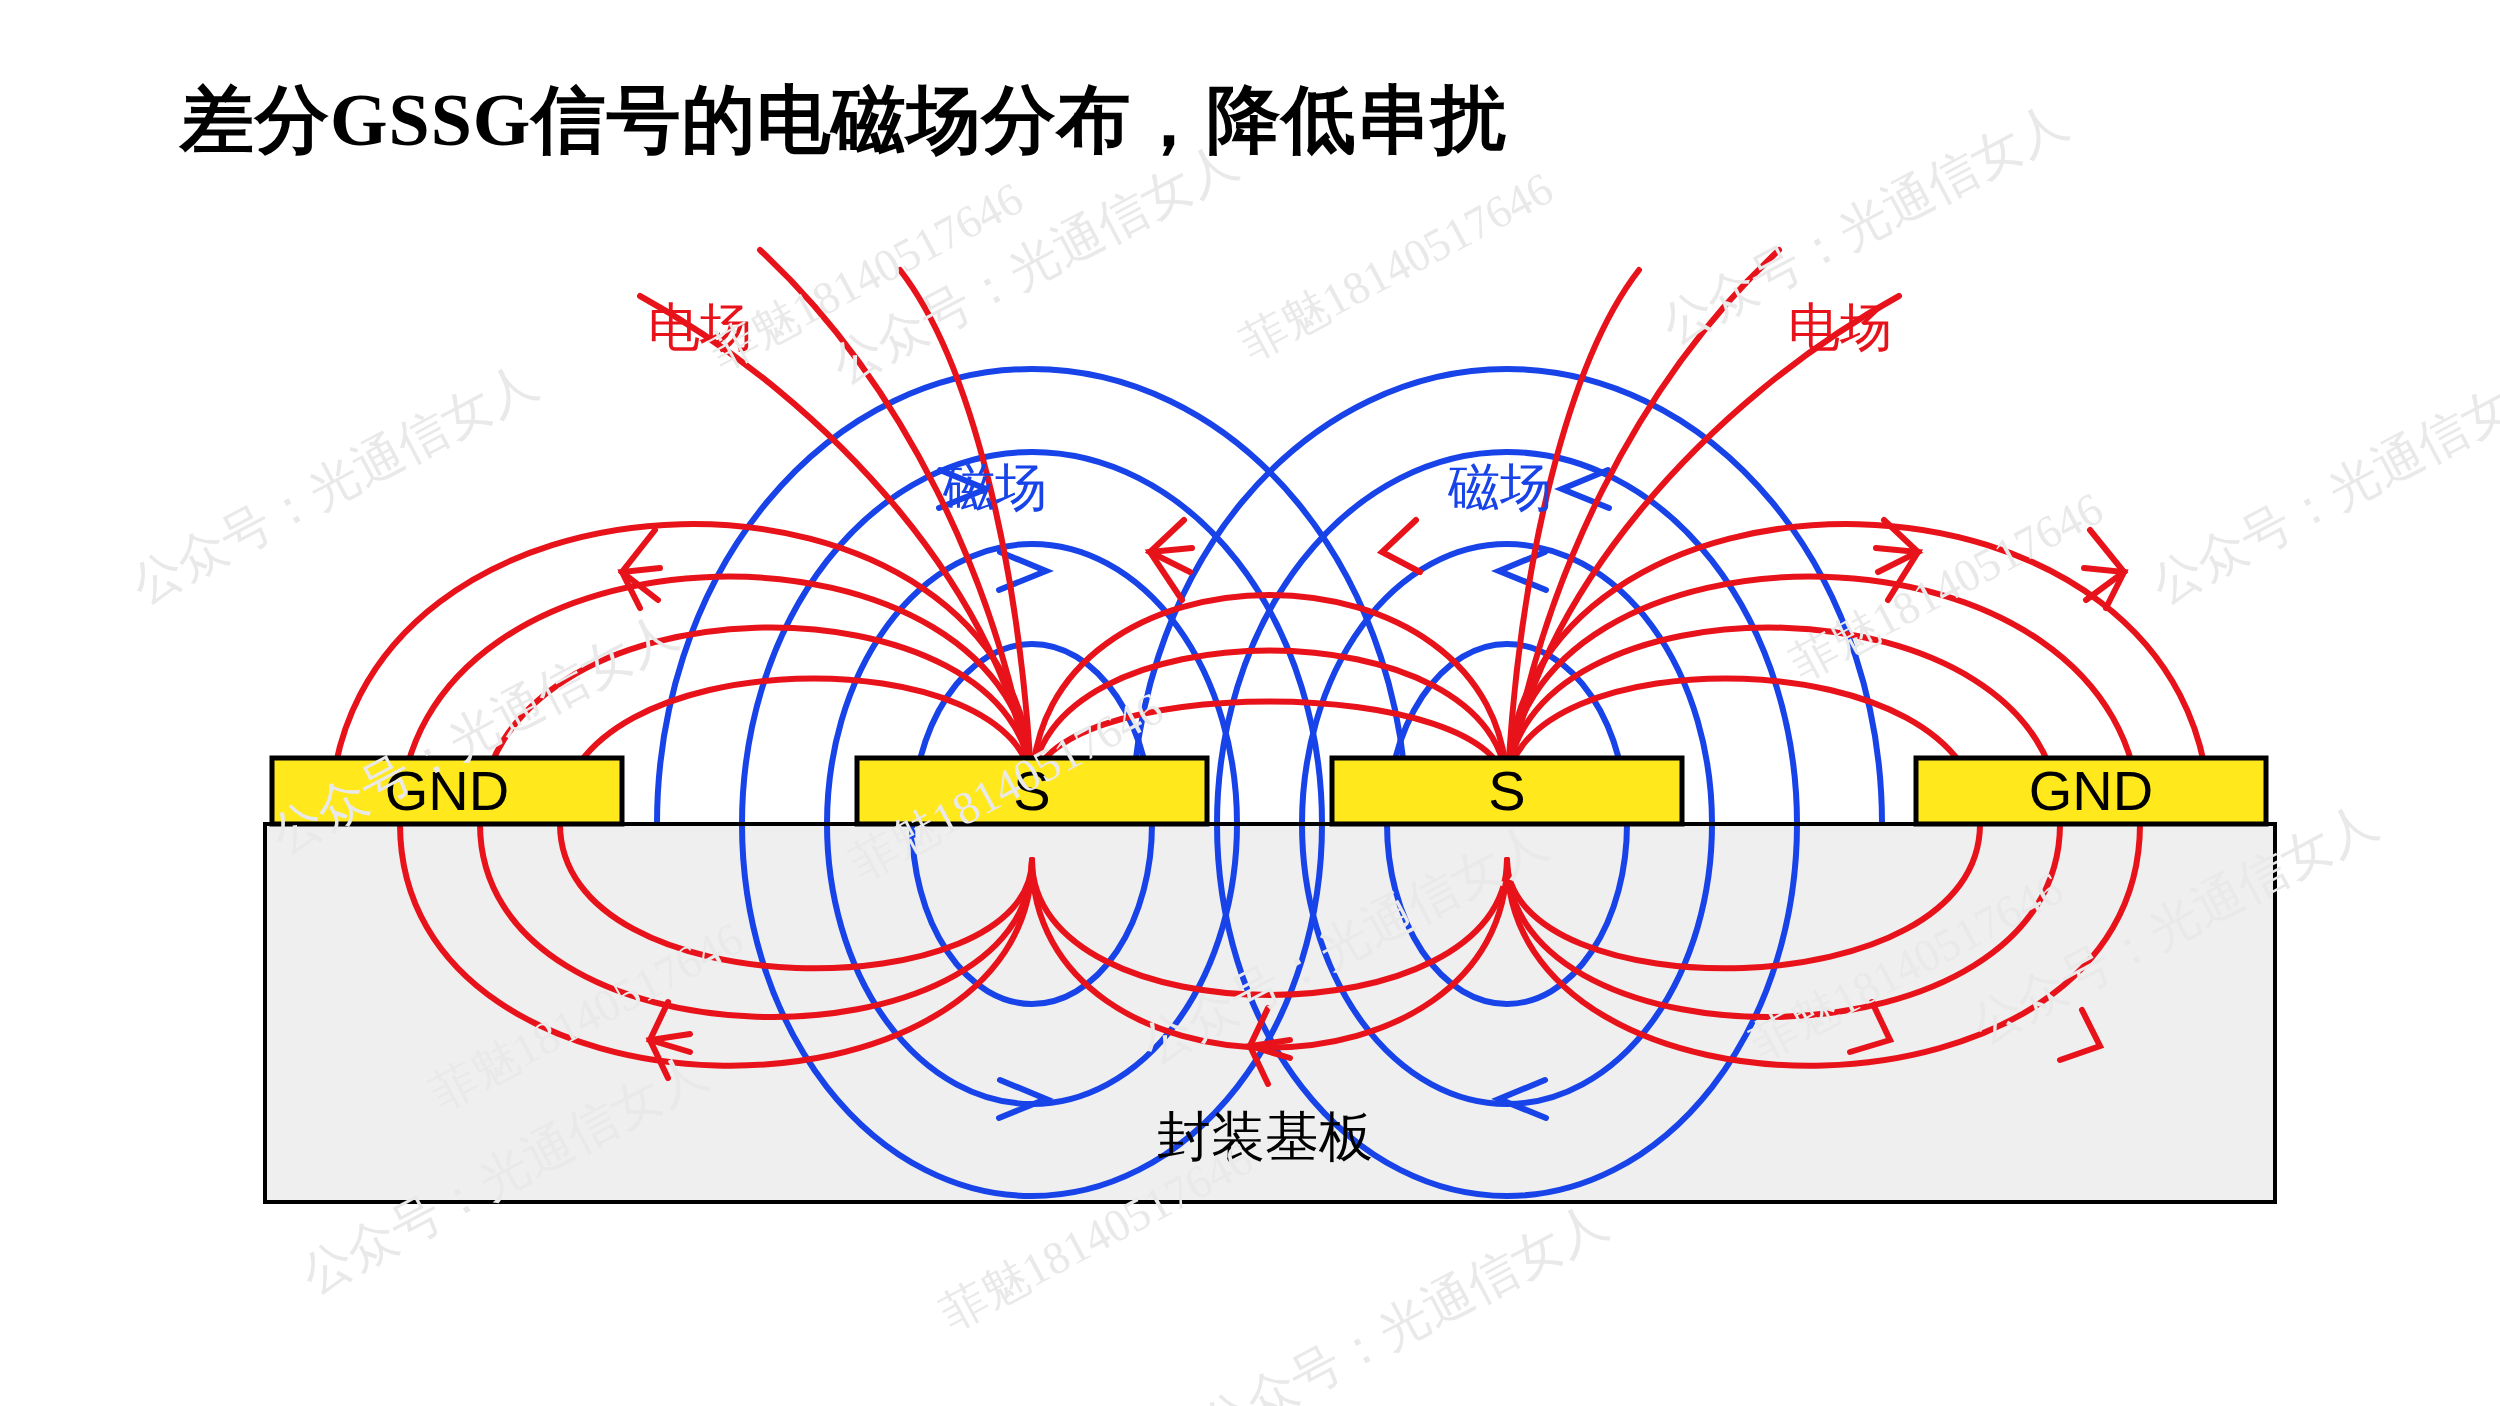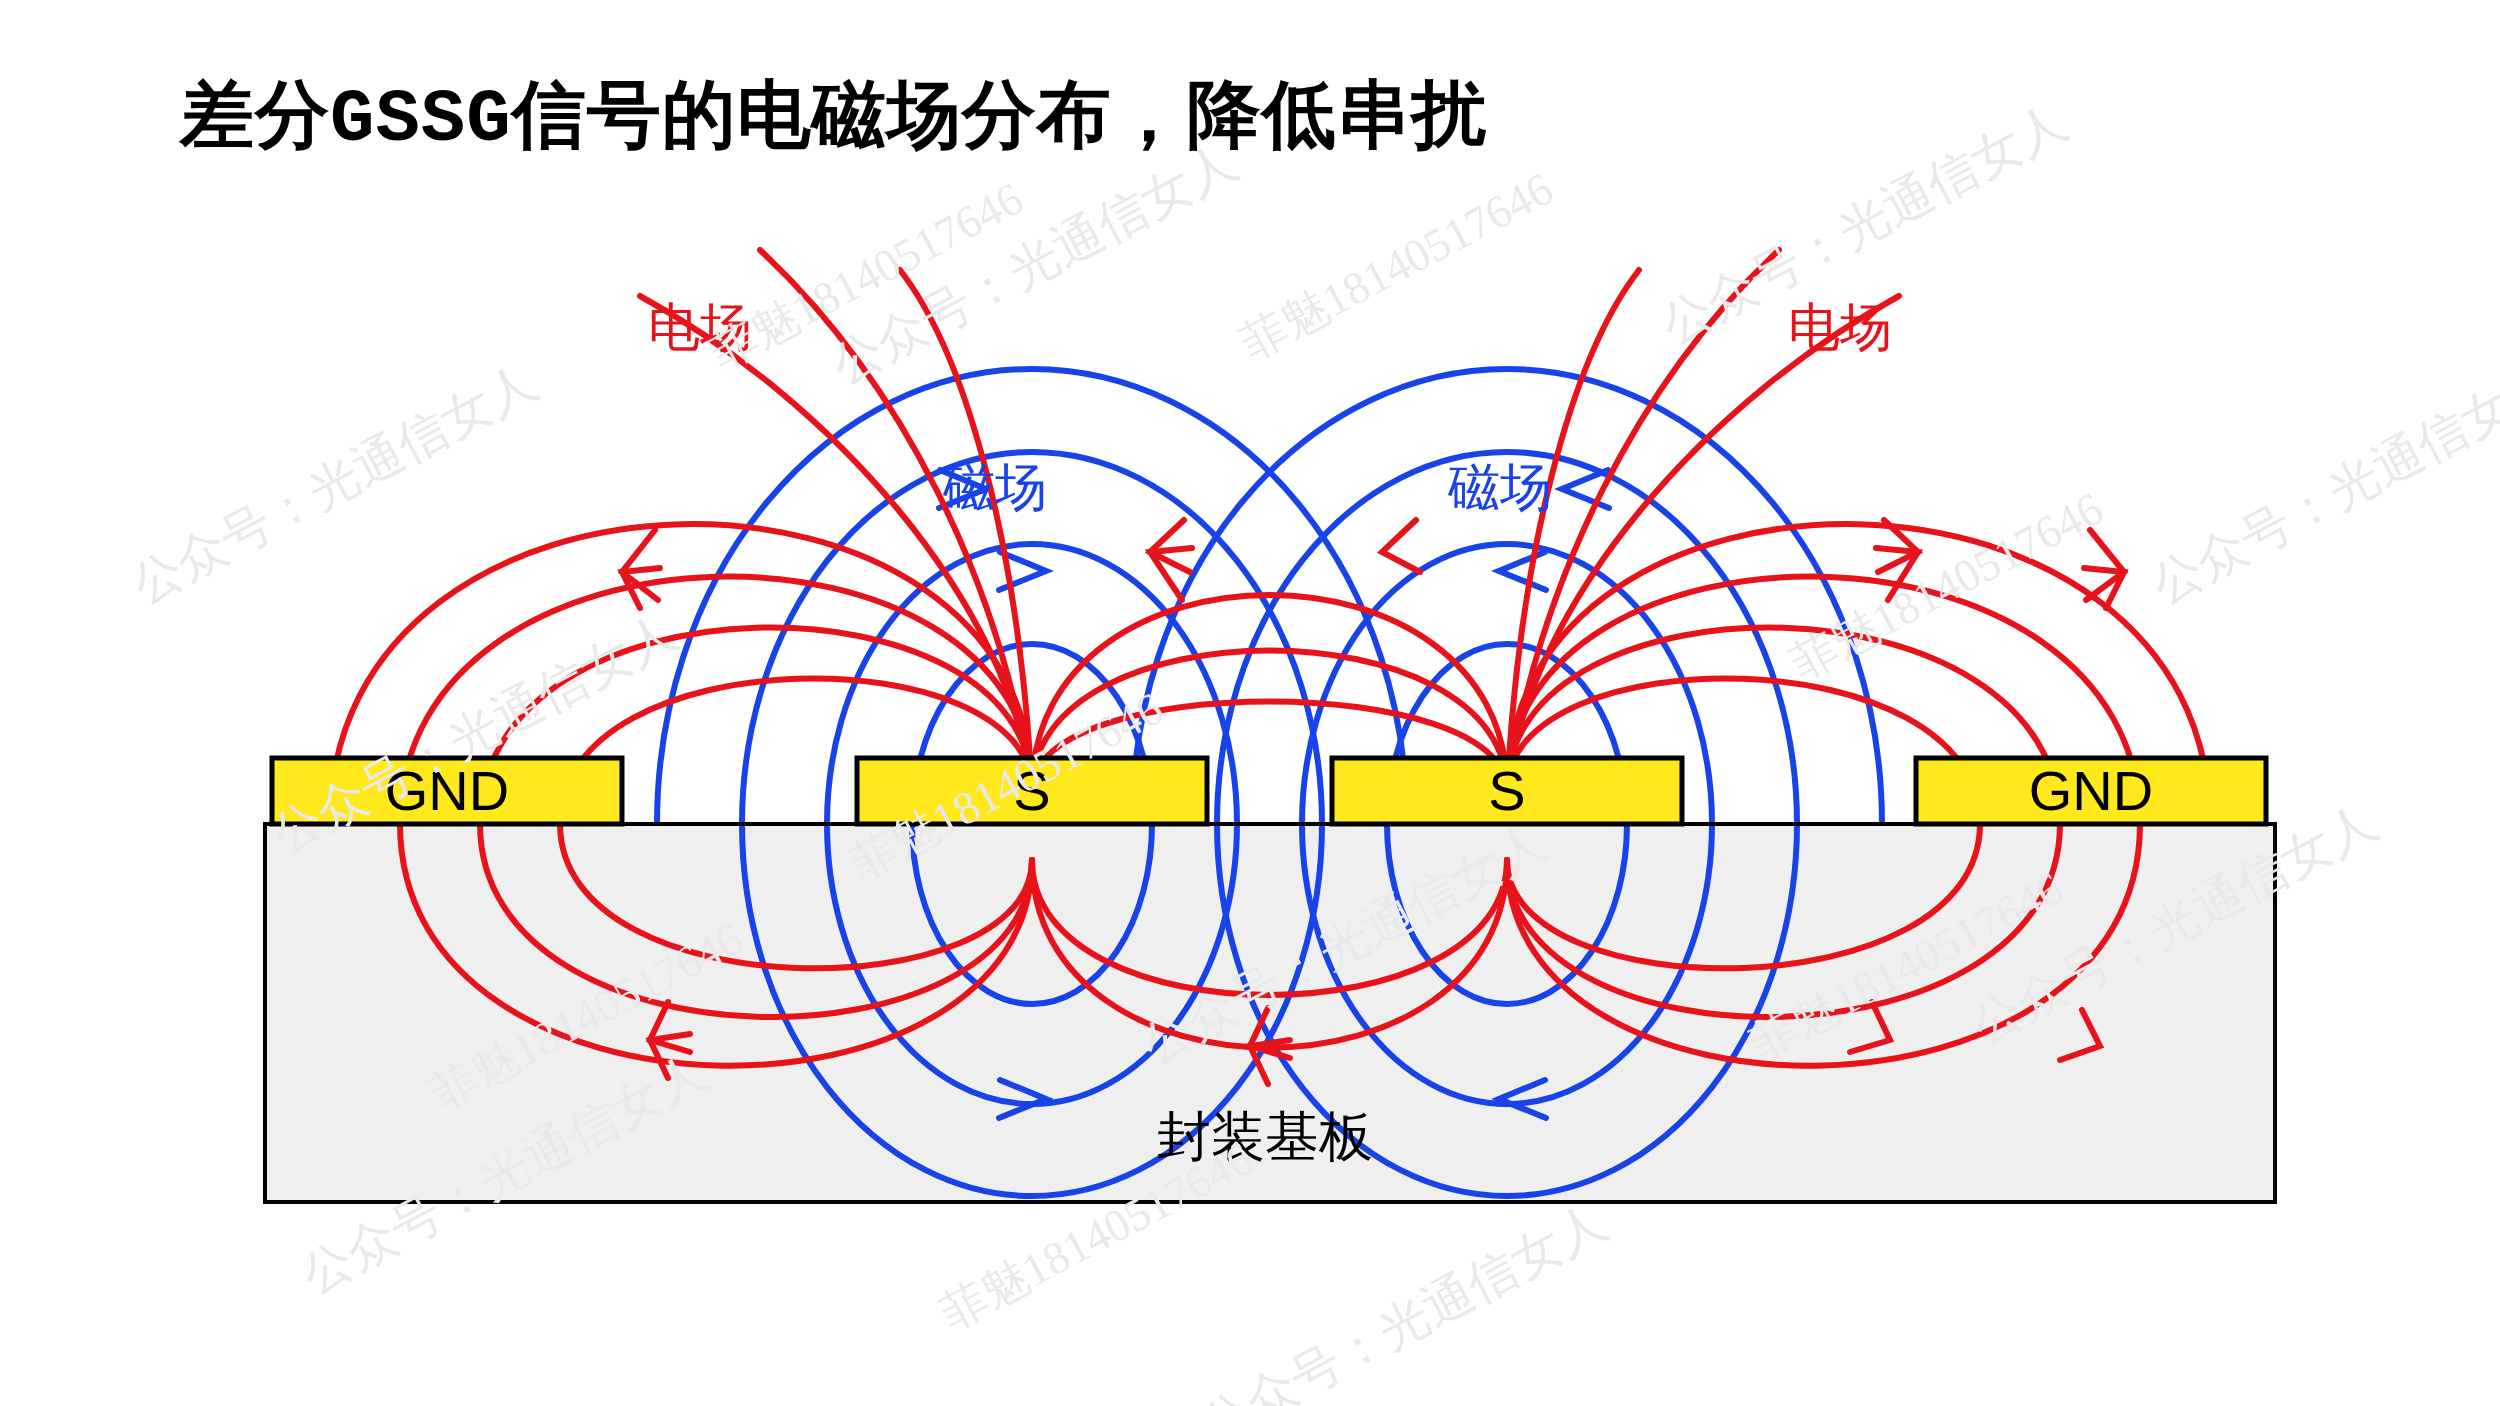--- a/index.html
+++ b/index.html
@@ -26,21 +26,21 @@
     position: absolute;
     left: 180px;
     top: 82px;
     width: 1800px;
     font-size: 74px;
     font-weight: bold;
     color: #000000;
     letter-spacing: 1px;
     line-height: 1.05;
     white-space: nowrap;
-    font-family: Liberation Mono, monospace;
+    font-family: Liberation Serif, serif;
   }
 
   
   #diagram {
     position: absolute;
     left: 0; top: 0;
     width: 2500px; height: 1406px;
   }
 
   

